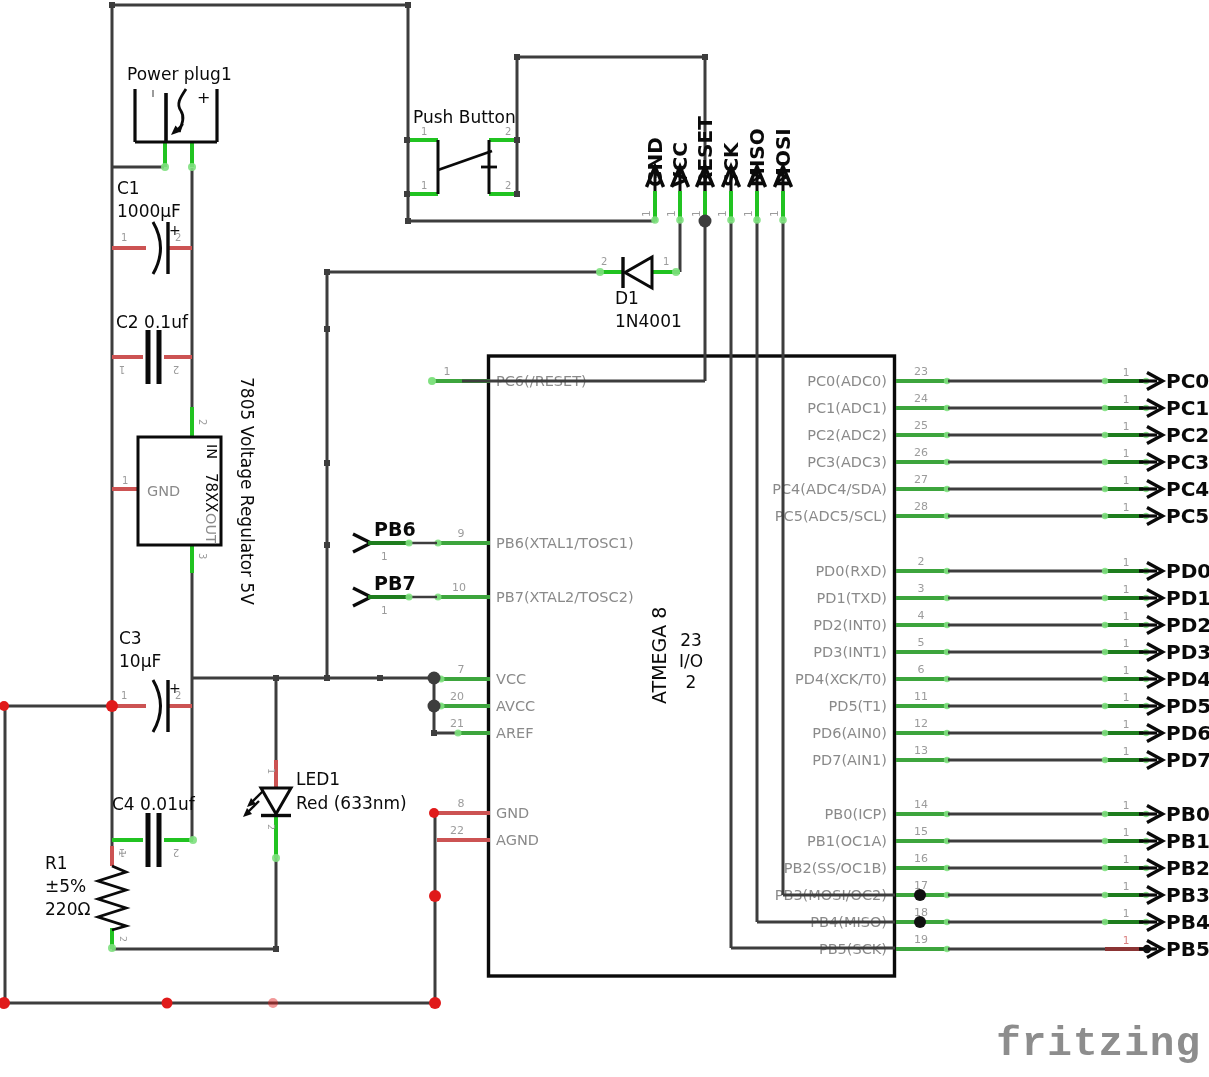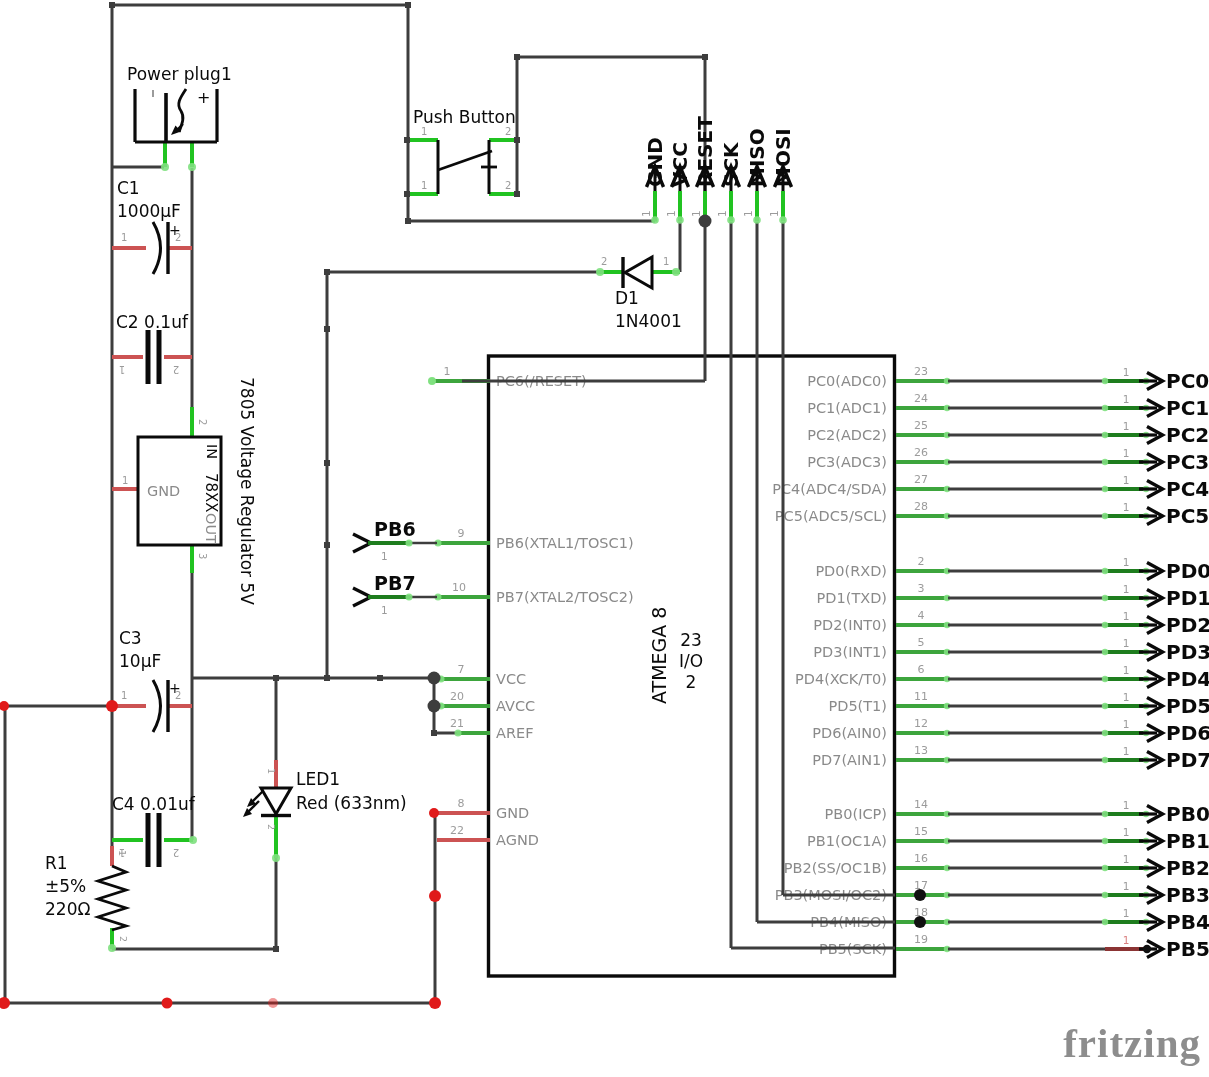--- a/index.html
+++ b/index.html
@@ -1,21 +1,21 @@
 <!DOCTYPE html>
 <html><head>
 <meta charset="utf-8">
 <style>
   html,body{margin:0;padding:0;background:#fff;}
   #stage{position:relative;width:1209px;height:1077px;background:#fff;overflow:hidden;
          font-family:"DejaVu Sans","Liberation Sans",sans-serif;}
   svg{display:block}
   svg text{font-family:"DejaVu Sans","Liberation Sans",sans-serif;}
   .watermark{position:absolute;right:8px;bottom:10px;font-size:41px;font-weight:bold;
-             color:#8d8d8d;letter-spacing:1px;font-family:Liberation Serif, serif;}
+             color:#8d8d8d;letter-spacing:1px;font-family:Liberation Mono, monospace;}
 </style>
 </head>
 <body>
 
 <div id="stage">
   <svg id="schematic" width="1209" height="1077" viewBox="0 0 1209 1077">
       <g>
         <rect x="488.5" y="356" width="406" height="620" fill="#fff" stroke="#0a0a0a" stroke-width="3.4"></rect>
         <text font-size="19" fill="#0a0a0a" text-anchor="start" font-weight="normal" transform="translate(666 704) rotate(-90)">ATMEGA 8</text>
         <text font-size="17" fill="#0a0a0a" text-anchor="middle" font-weight="normal" x="691" y="646">23</text>

